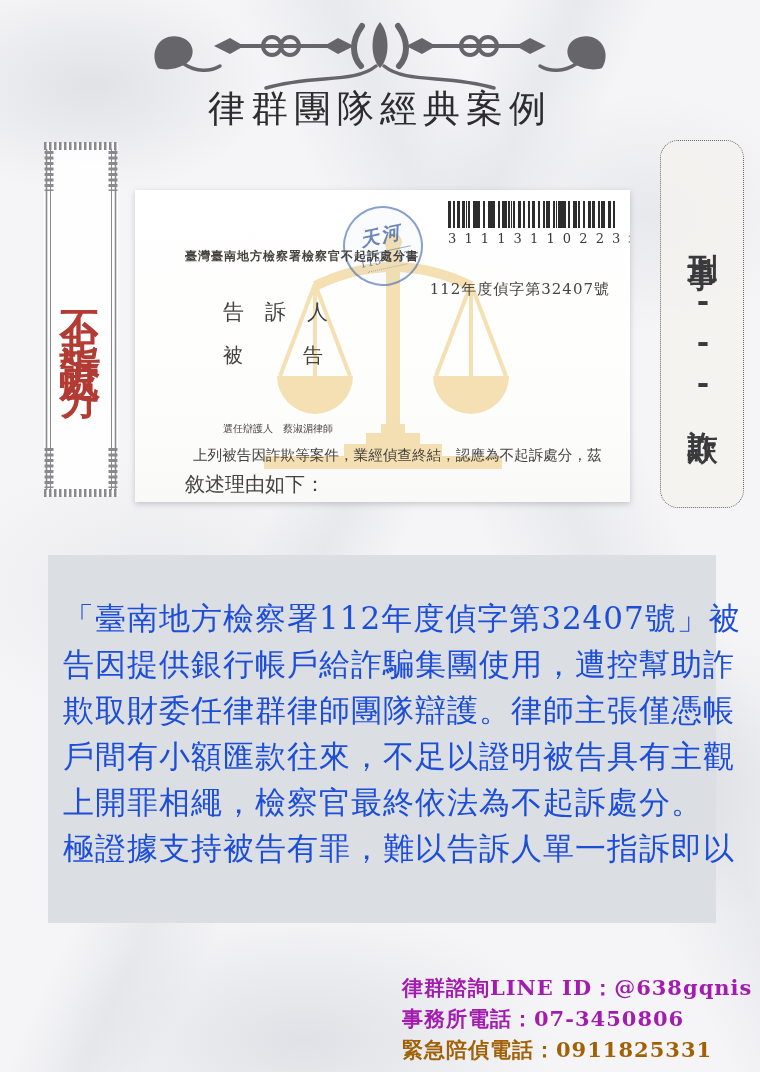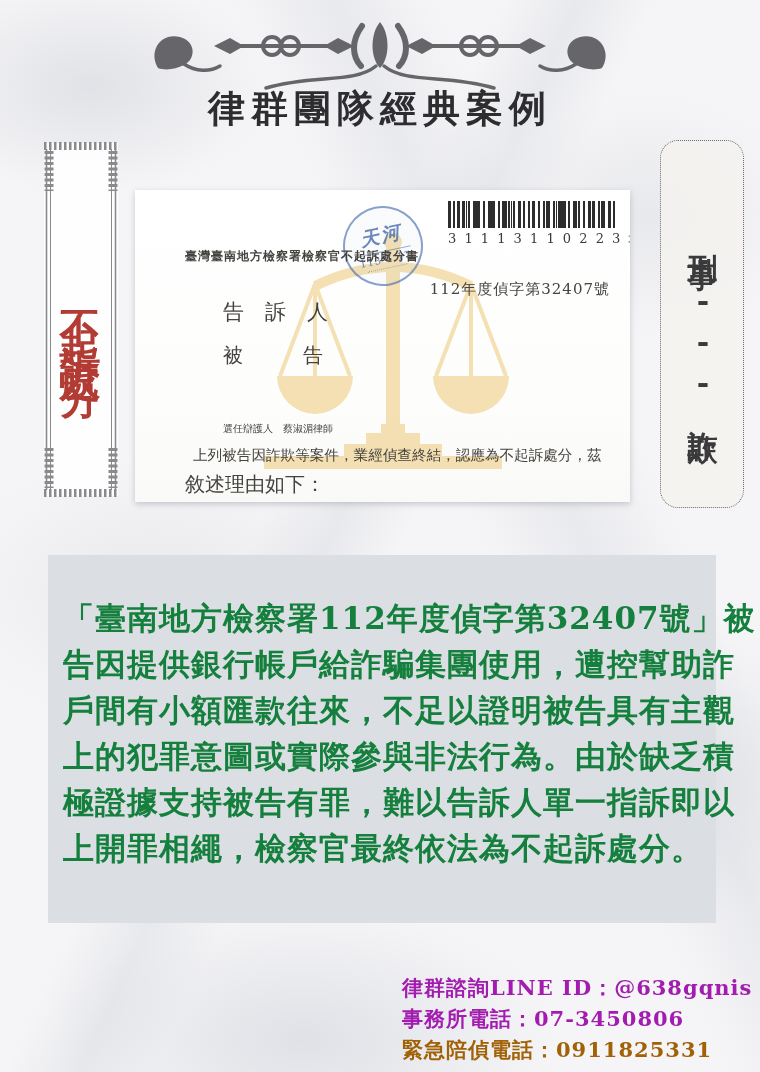--- a/index.html
+++ b/index.html
@@ -18,21 +18,21 @@
       linear-gradient(65deg, transparent 58%, rgba(210,212,220,.35) 66%, transparent 74%);
     overflow:hidden;
     color:#2e2e31;
   }
   .abs { position:absolute; }
 
   
   #ornament { left:148px; top:16px; width:464px; height:76px; }
   #page-title {
     left:0; top:84px; width:100%;
-    text-align:center; font-size:37px; font-weight:700;
+    text-align:center; font-size:37px; font-weight:400;
     letter-spacing:6px; color:#2d2d30;
   }
 
   
   #left-banner { left:36px; top:133px; width:90px; height:373px; }
   #left-banner svg { position:absolute; left:0; top:0; }
   #left-banner .vtext {
     position:absolute; left:50%; top:50%; transform:translate(-50%,-50%);
     writing-mode:vertical-rl; text-orientation:upright;
     font-size:41px; font-weight:700; letter-spacing:17px;
@@ -93,22 +93,22 @@
     color:#3a3a3d; white-space:nowrap;
   }
 
   
   #summary {
     left:48px; top:555px; width:668px; height:368px;
     background:#dbdee3;
     padding:40px 15px 0 15px;
   }
   #summary .line {
-    font-size:31px; font-weight:700; line-height:46px;
-    letter-spacing:1px; color:#15803d; white-space:nowrap;
+    font-size:31px; font-weight:400; line-height:46px;
+    letter-spacing:1px; color:#1d4ed8; white-space:nowrap;
   }
 
   
   #contact { left:402px; top:972px; width:345px; }
   #contact .c-line { font-size:21px; font-weight:700; line-height:31px; letter-spacing:1px; color:#a21caf; white-space:nowrap; }
   #contact .c-line.red { color:#a16207; }
 </style>
 </head>
 <body>
 
@@ -209,23 +209,23 @@
   <div id="doc-body2" class="doc-text">敘述理由如下：</div>
 </div>
 
 <div id="right-tag" class="abs">
   <div class="vtext">刑事----詐欺</div>
 </div>
 
 <div id="summary" class="abs">
   <div class="line">「臺南地方檢察署112年度偵字第32407號」被</div>
   <div class="line">告因提供銀行帳戶給詐騙集團使用，遭控幫助詐</div>
+  <div class="line">欺取財委任律群律師團隊辯護。律師主張僅憑帳</div>
   <div class="line">戶間有小額匯款往來，不足以證明被告具有主觀</div>
-  <div class="line">上的犯罪意圖或實際參與非法行為。由於缺乏積</div>
+  <div class="line">上開罪相繩，檢察官最終依法為不起訴處分。</div>
   <div class="line">極證據支持被告有罪，難以告訴人單一指訴即以</div>
-  <div class="line">上開罪相繩，檢察官最終依法為不起訴處分。</div>
 </div>
 
 <div id="contact" class="abs">
   <div class="c-line">律群諮詢LINE ID：@638gqnis</div>
   <div class="c-line">事務所電話：07-3450806</div>
   <div class="c-line red">緊急陪偵電話：0911825331</div>
 </div>
 
 </body></html>

